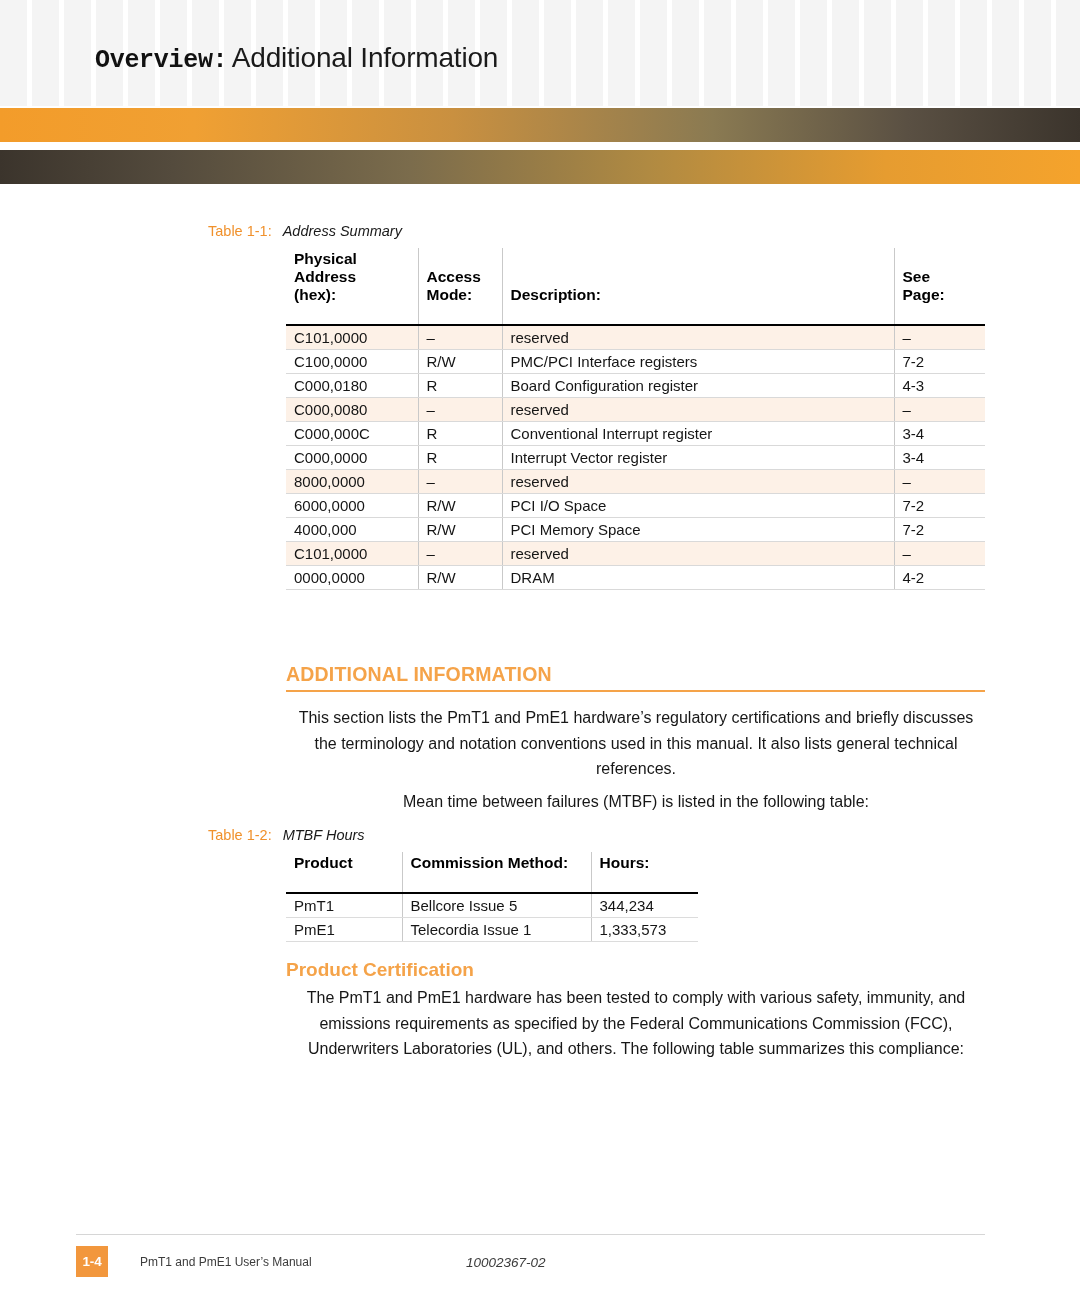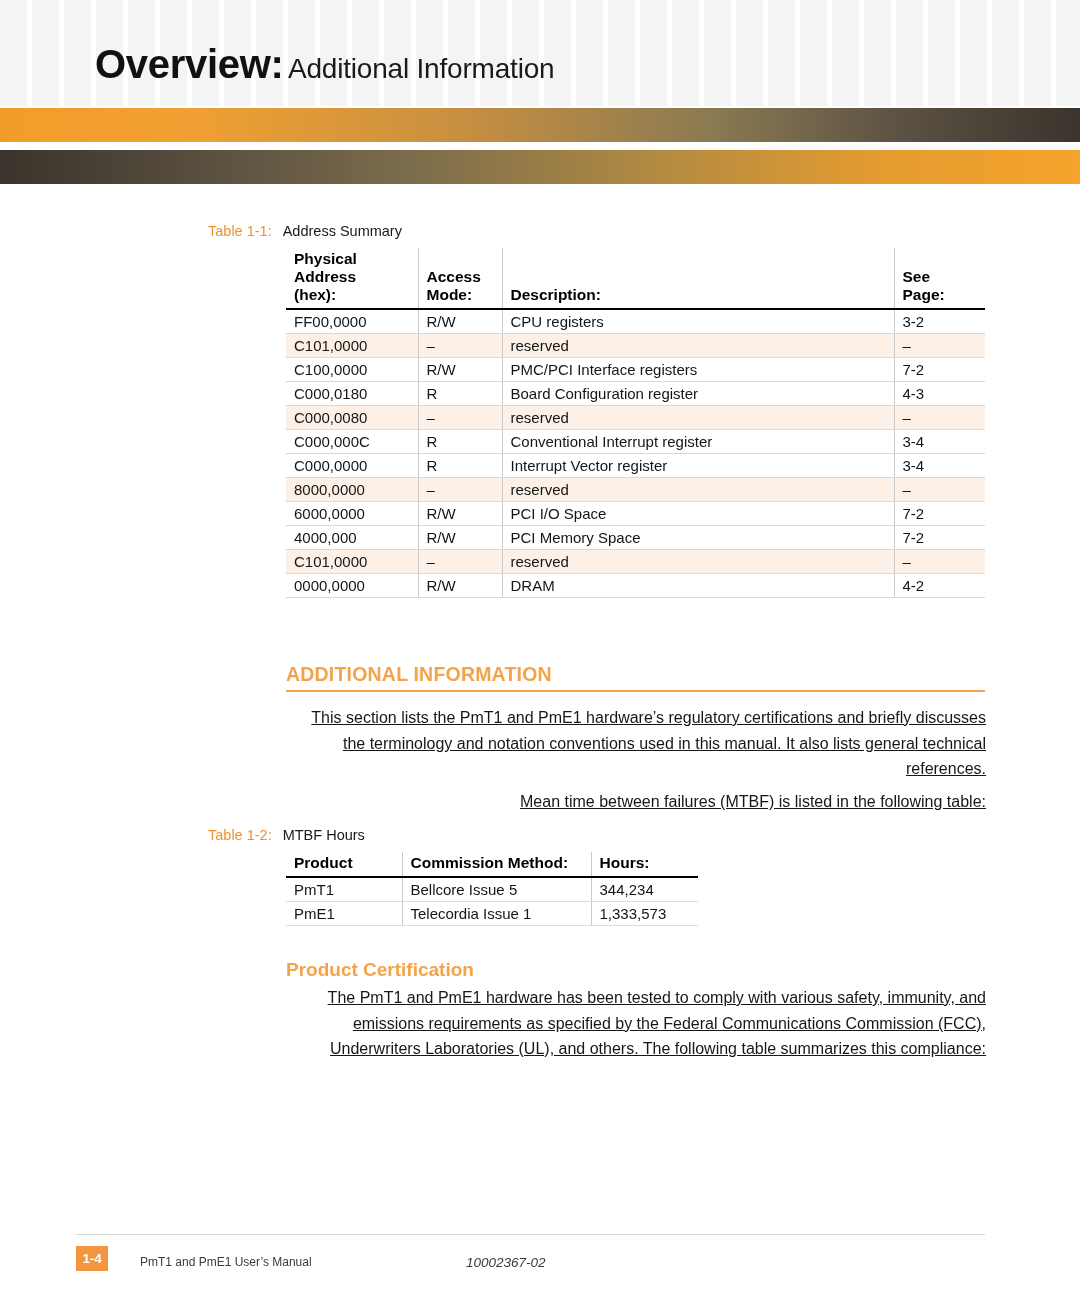--- a/index.html
+++ b/index.html
@@ -43,24 +43,25 @@
   }
   .header-title {
     position: absolute;
     left: 95px;
     top: 44px;
     z-index: 5;
     white-space: nowrap;
     line-height: 1;
   }
   .header-title .ht-bold {
-    font-size: 40px;
+    font-size: 25px;
     font-weight: bold;
     color: #111111;
     letter-spacing: -0.3px;
+    font-family: Liberation Mono, monospace;
   }
   .header-title .ht-light {
     font-size: 28px;
     font-weight: normal;
     color: #1a1a1a;
     letter-spacing: -0.2px;
   }
 
   .bar-top {
     position: absolute;
@@ -85,41 +86,42 @@
     font-size: 14.5px;
     line-height: 1;
     white-space: nowrap;
   }
   .table-caption .cap-label {
     color: #f0912c;
     font-weight: normal;
   }
   .table-caption .cap-text {
     color: #1a1a1a;
+    font-style: italic;
     margin-left: 11px;
   }
 
   table.doc-table {
     position: absolute;
     border-collapse: collapse;
     font-size: 15px;
     color: #151515;
   }
   table.doc-table th,
   table.doc-table td {
     text-align: left;
     vertical-align: top;
     padding: 2px 0 2px 8px;
     font-weight: normal;
   }
   table.doc-table thead th {
     font-weight: bold;
     font-size: 15.5px;
     vertical-align: bottom;
-    padding-bottom: 4px;
+    padding-bottom: 20px;
     border-bottom: 2.5px solid #000000;
     color: #000000;
   }
   table.doc-table tbody td {
     border-bottom: 1px solid #d9d9d9;
     height: 19px;
     line-height: 19px;
     padding-top: 2px;
     padding-bottom: 2px;
   }
@@ -170,35 +172,34 @@
     line-height: 1;
   }
 
   .body-para {
     position: absolute;
     left: 286px;
     width: 700px;
     font-size: 16px;
     line-height: 25.5px;
     color: #171717;
-    text-align: right;
-    text-decoration: underline;
+    text-align: center;
   }
 
   
   .footer-rule {
     position: absolute;
     left: 76px; top: 1234px;
     width: 909px; height: 1px;
     background: #d6d6d6;
   }
   .page-badge {
     position: absolute;
     left: 76px; top: 1246px;
-    width: 32px; height: 25px;
+    width: 32px; height: 31px;
     background: #f2973d;
     color: #ffffff;
     font-size: 13.5px;
     font-weight: bold;
     display: flex;
     align-items: center;
     justify-content: center;
     letter-spacing: -0.2px;
   }
   .footer-title {
@@ -257,26 +258,20 @@
           <span>&nbsp;</span><br>
           <span>Description:</span>
         </th>
         <th class="col-sep">
           <span>See</span><br>
           <span>Page:</span>
         </th>
       </tr>
     </thead>
     <tbody id="address-table-body">
-        <tr>
-          <td>FF00,0000</td>
-          <td class="col-sep">R/W</td>
-          <td class="col-sep">CPU registers</td>
-          <td class="col-sep">3-2</td>
-        </tr>
         <tr class="alt">
           <td>C101,0000</td>
           <td class="col-sep">–</td>
           <td class="col-sep">reserved</td>
           <td class="col-sep">–</td>
         </tr>
         <tr>
           <td>C100,0000</td>
           <td class="col-sep">R/W</td>
           <td class="col-sep">PMC/PCI Interface registers</td>

